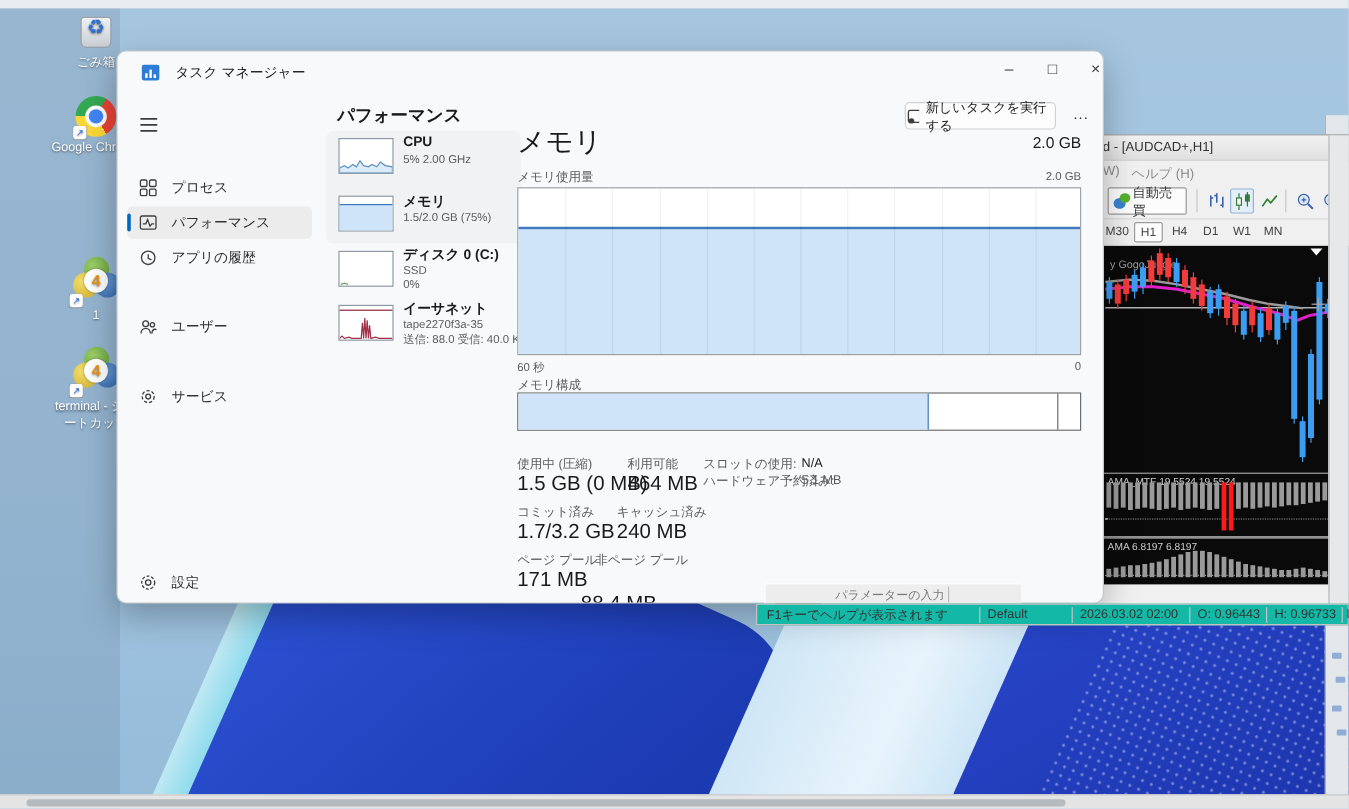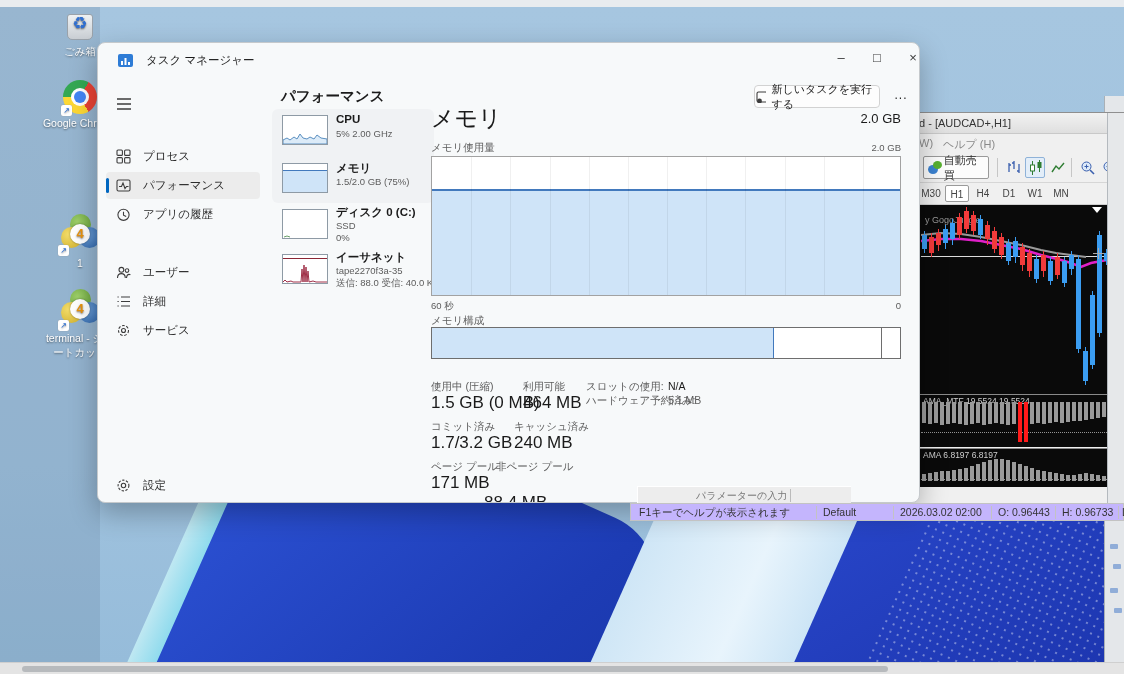--- a/index.html
+++ b/index.html
@@ -105,21 +105,21 @@
 
   
   #dlg-tabs { left:637px; top:486px; width:214px; height:17px; background:#ededed;
      border-top:1px solid #fff; border-left:1px solid #fff; z-index:6; }
   #dlg-tab1 { position:absolute; left:8px; top:16px; height:15px; padding:0 8px; background:#f97316;
      border:1px solid #9a9a9a; border-bottom:none; font-size:10px; line-height:15px; color:#222; }
   #dlg-tab2 { position:absolute; left:58px; top:2px; font-size:10px; color:#777; white-space:nowrap; }
   #dlg-tab-sep { position:absolute; left:152px; top:2px; width:1px; height:13px; background:#bbb; }
   #mt4-axis { left:850px; top:486px; width:256px; height:17px; background:#080808; z-index:6; }
   .axis-label { position:absolute; top:4px; font-size:8.5px; color:#d6d6d6; white-space:nowrap; }
-  #mt4-status { left:630px; top:503px; width:494px; height:18px; background:#c4b5fd;
+  #mt4-status { left:630px; top:503px; width:494px; height:18px; background:#14b8a6;
      border:1px solid #c3c3c3; z-index:6; font-size:10.5px; color:#333; }
   .st-seg { position:absolute; top:2px; white-space:nowrap; }
   .st-sep { position:absolute; top:2px; width:1px; height:13px; background:#c3c3c3; }
 
   
   #tm { left:97px; top:42px; width:823px; height:461px; background:#f7f9fa; border:1px solid #c5c9cc;
      border-radius:8px; box-shadow:0 10px 28px rgba(0,0,0,.28); z-index:4; overflow:hidden; }
   #tm-titlebar { left:0; top:0; width:823px; height:34px; }
   #tm-app-icon { position:absolute; left:20px; top:10px; }
   #tm-title { position:absolute; left:48px; top:10px; font-size:11.5px; color:#1b1b1b; }
@@ -516,33 +516,20 @@
         <svg class="nav-ic" viewBox="0 0 15 15">
             <g fill="none" stroke="#3d3d3d" stroke-width="1.1">
               <circle cx="5.4" cy="4.8" r="2.4"></circle>
               <path d="M1.5,13c0-2.8 1.8-4.4 3.9-4.4s3.9,1.6 3.9,4.4"></path>
               <circle cx="11" cy="5.6" r="1.8"></circle>
               <path d="M10.5,13c.2-2.2 1.2-3.6 2.6-3.6.5,0 .9.1 1.3.4"></path>
             </g>
           </svg>
         <span>ユーザー</span>
       </div>
-      <div class="nav-item" style="top:211px;">
-        <svg class="nav-ic" viewBox="0 0 15 15">
-            <g stroke="#3d3d3d" stroke-width="1.2">
-              <line x1="5" y1="3" x2="14" y2="3"></line>
-              <line x1="5" y1="7.5" x2="14" y2="7.5"></line>
-              <line x1="5" y1="12" x2="14" y2="12"></line>
-              <line x1="1.5" y1="3" x2="2.7" y2="3"></line>
-              <line x1="1.5" y1="7.5" x2="2.7" y2="7.5"></line>
-              <line x1="1.5" y1="12" x2="2.7" y2="12"></line>
-            </g>
-          </svg>
-        <span>詳細</span>
-      </div>
       <div class="nav-item" style="top:240px;text-align:right;">
         <svg class="nav-ic" viewBox="0 0 15 15">
             <g fill="none" stroke="#3d3d3d" stroke-width="1.1">
               <circle cx="7.5" cy="7.5" r="2"></circle>
               <circle cx="7.5" cy="7.5" r="5" stroke-dasharray="2.6 1.7"></circle>
             </g>
           </svg>
         <span>サービス</span>
       </div>
       <div class="nav-item" id="nav-settings">

